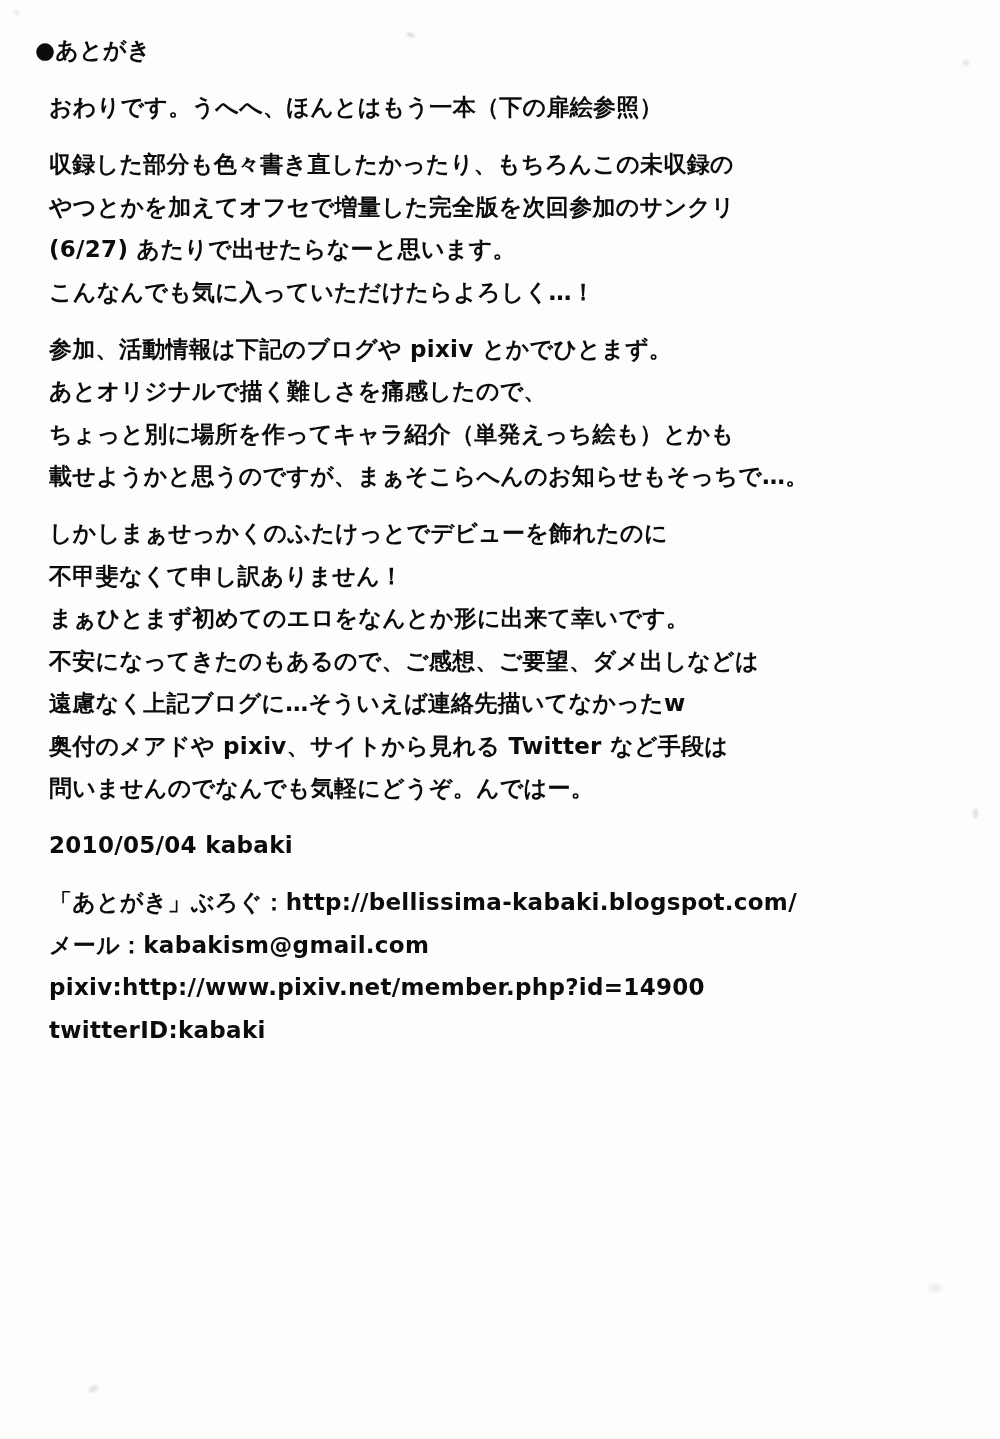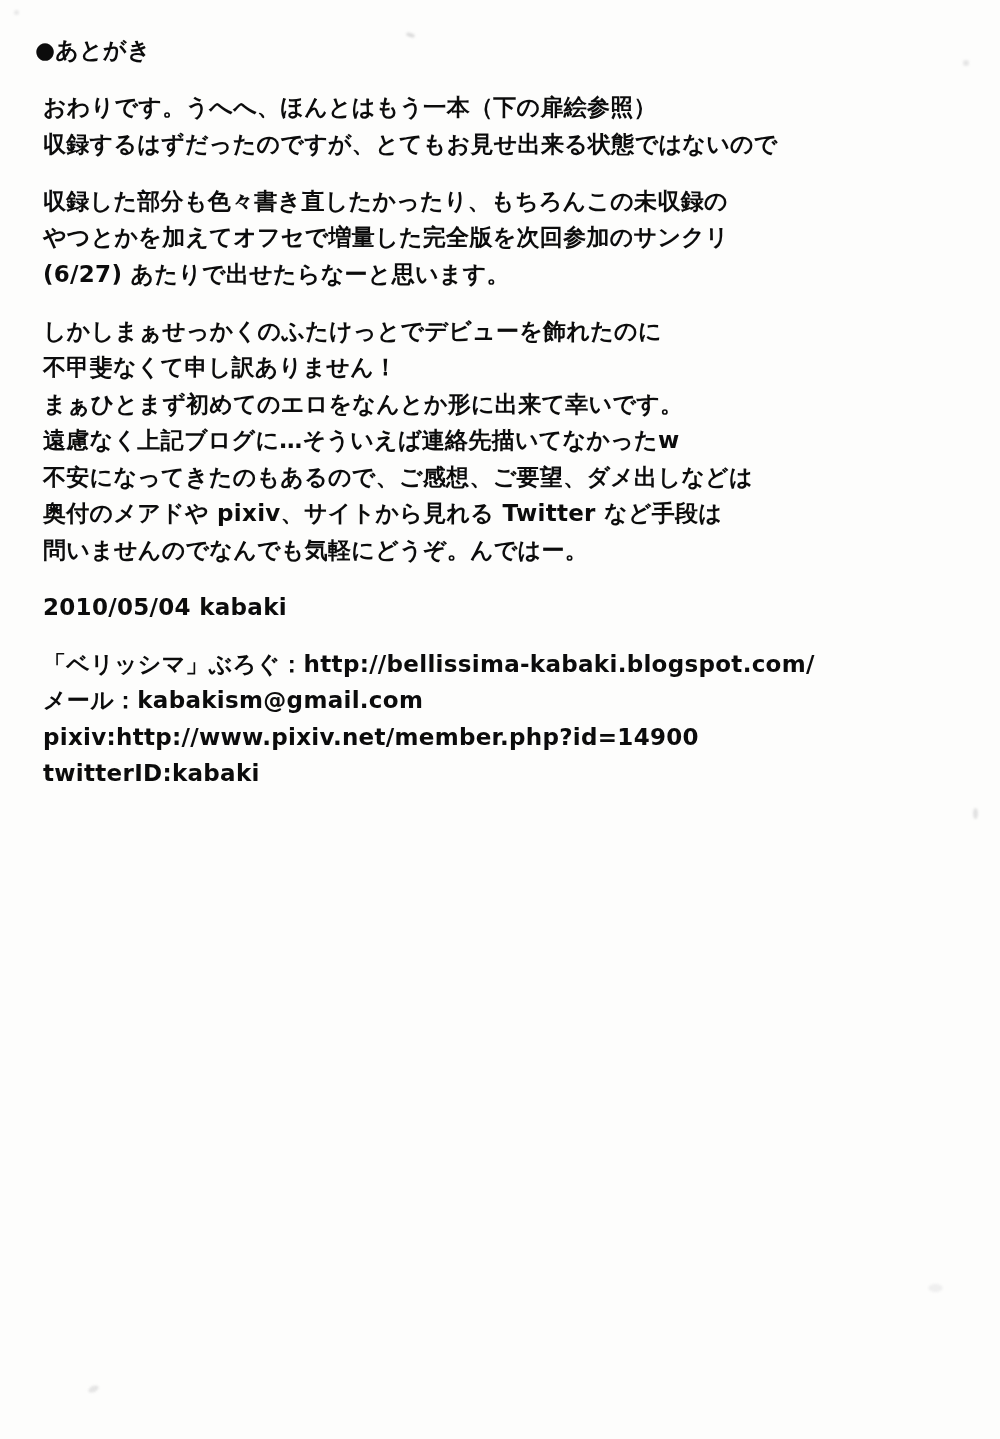--- a/index.html
+++ b/index.html
@@ -19,21 +19,21 @@
   }
   .sheet {
     position: absolute;
     top: 4px; left: 0;
     width: 1000px;
     height: 1439px;
     padding: 32px 30px 0 35px;
     box-sizing: border-box;
   }
   .line {
-    margin: 8px;
+    margin: 14px;
     font-size: 23px;
     line-height: 28.5px;
     letter-spacing: 0.3px;
     white-space: nowrap;
   }
   .heading {
     margin: 0 0 28.5px 0;
   }
   .para {
     margin: 0 0 28.5px 0;
@@ -53,46 +53,52 @@
 </style>
 </head>
 <body>
 
 <main class="sheet">
 
   <h1 class="line heading">●あとがき</h1>
 
   <section class="para">
     <p class="line">おわりです。うへへ、ほんとはもう一本（下の扉絵参照）</p>
-    <p class="line">収録するはずだったのですが、とてもお見せ出来る状態ではないので</p>
   </section>
 
   <section class="para">
     <p class="line">収録した部分も色々書き直したかったり、もちろんこの未収録の</p>
     <p class="line">やつとかを加えてオフセで増量した完全版を次回参加のサンクリ</p>
     <p class="line">(6/27) あたりで出せたらなーと思います。</p>
+    <p class="line">こんなんでも気に入っていただけたらよろしく…！</p>
   </section>
 
+  <section class="para">
+    <p class="line">参加、活動情報は下記のブログや pixiv とかでひとまず。</p>
+    <p class="line">あとオリジナルで描く難しさを痛感したので、</p>
+    <p class="line">ちょっと別に場所を作ってキャラ紹介（単発えっち絵も）とかも</p>
+    <p class="line">載せようかと思うのですが、まぁそこらへんのお知らせもそっちで…。</p>
+  </section>
 
   <section class="para">
     <p class="line">しかしまぁせっかくのふたけっとでデビューを飾れたのに</p>
     <p class="line">不甲斐なくて申し訳ありません！</p>
     <p class="line">まぁひとまず初めてのエロをなんとか形に出来て幸いです。</p>
+    <p class="line">不安になってきたのもあるので、ご感想、ご要望、ダメ出しなどは</p>
     <p class="line">遠慮なく上記ブログに…そういえば連絡先描いてなかったw</p>
-    <p class="line">不安になってきたのもあるので、ご感想、ご要望、ダメ出しなどは</p>
     <p class="line">奥付のメアドや pixiv、サイトから見れる Twitter など手段は</p>
     <p class="line">問いませんのでなんでも気軽にどうぞ。んではー。</p>
   </section>
 
   <section class="para">
     <p class="line">2010/05/04 kabaki</p>
   </section>
 
   <section class="para">
-    <p class="line">「ベリッシマ」ぶろぐ：http://bellissima-kabaki.blogspot.com/</p>
+    <p class="line">「あとがき」ぶろぐ：http://bellissima-kabaki.blogspot.com/</p>
     <p class="line">メール：kabakism@gmail.com</p>
     <p class="line">pixiv:http://www.pixiv.net/member.php?id=14900</p>
     <p class="line">twitterID:kabaki</p>
   </section>
 
 </main>
 
 <span class="speck speck-1"></span>
 <span class="speck speck-2"></span>
 <span class="speck speck-3"></span>

